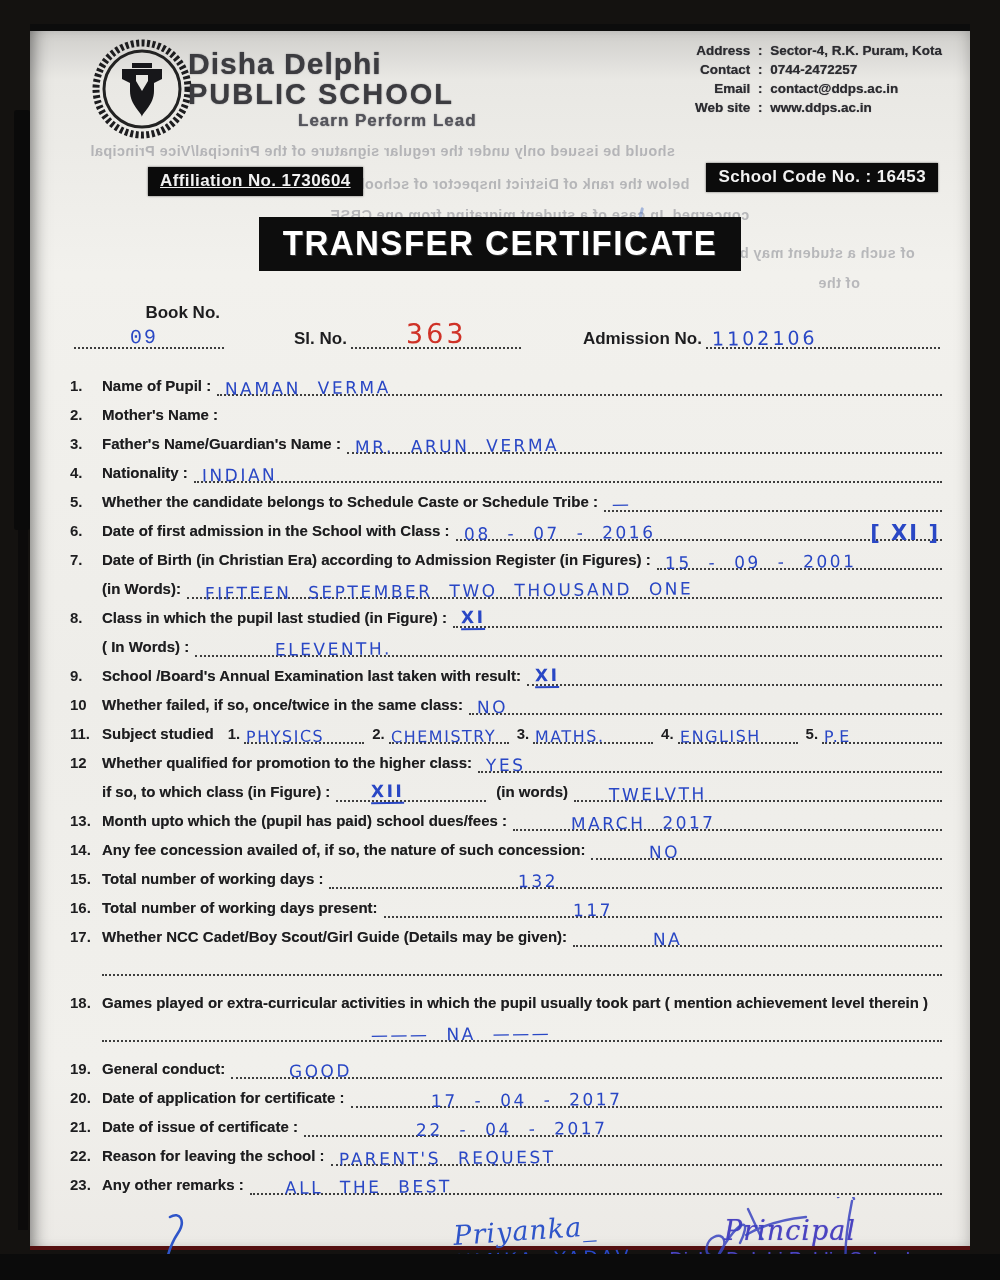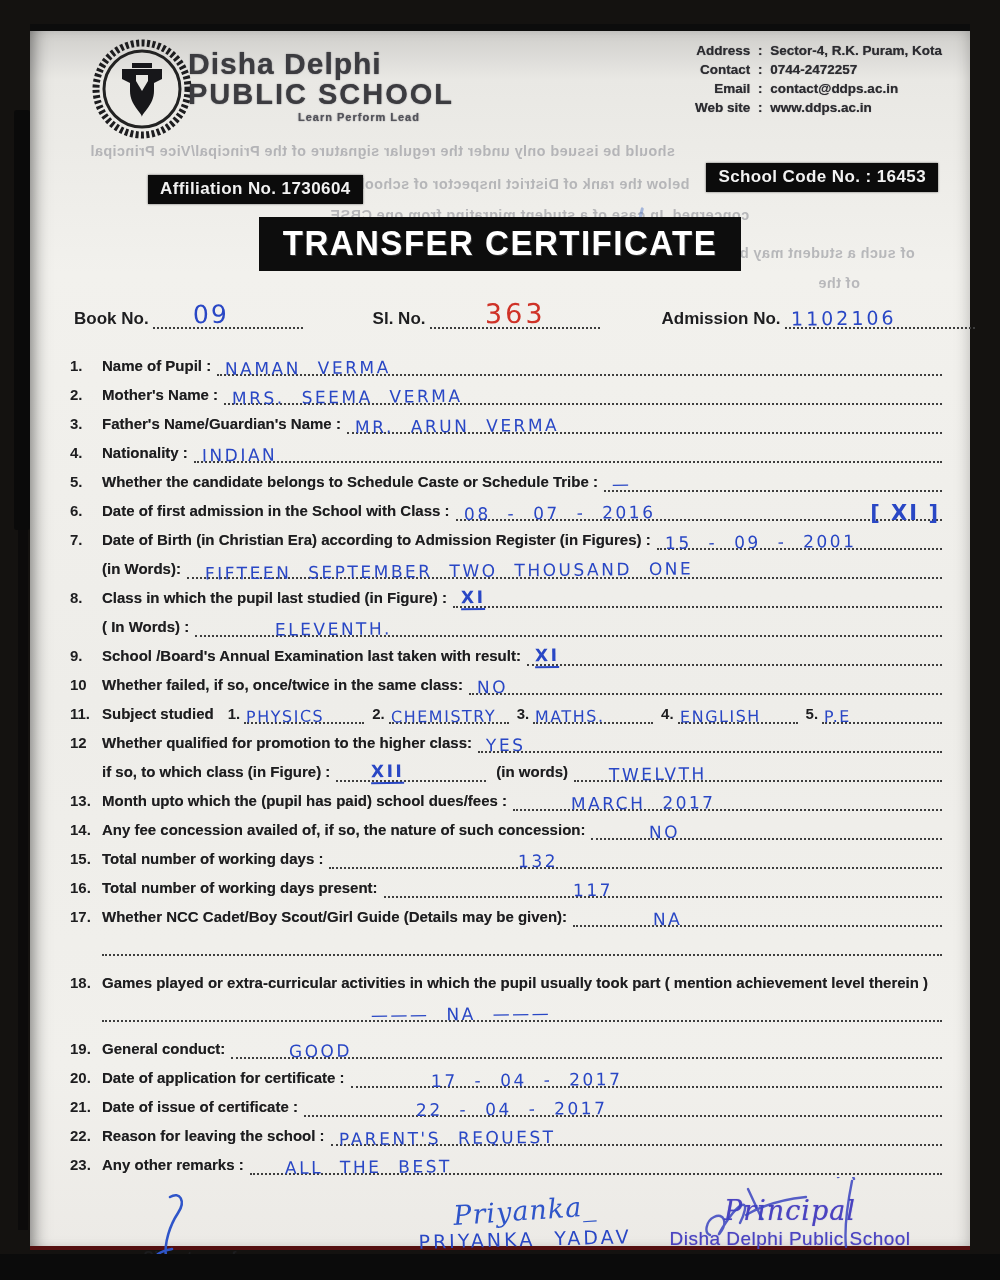--- a/index.html
+++ b/index.html
@@ -30,56 +30,56 @@
   .g2{top:176px;left:300px;}
   .g3{top:214px;right:55px;}
   .g4{top:244px;right:110px;}
 
   
   .hdr{position:relative;height:128px;}
   .logo{position:absolute;left:62px;top:8px;}
   .school-name{position:absolute;left:158px;top:18px;color:#3c3c40;text-shadow:0 0 1.2px rgba(40,40,50,.8);}
   .sn1{font-size:30px;font-weight:800;letter-spacing:1px;line-height:30px;}
   .sn2{font-size:29px;font-weight:800;letter-spacing:2px;line-height:30px;}
-  .sn3{font-size:11px;font-weight:700;color:#55555c;letter-spacing:1px;margin-top:2px;margin-left:110px;}
+  .sn3{font-size:17px;font-weight:700;color:#55555c;letter-spacing:1px;margin-top:2px;margin-left:110px;}
   .contact{position:absolute;right:28px;top:10px;font-size:13.5px;font-weight:700;color:#2c2c30;
     text-shadow:0 0 .8px rgba(40,40,50,.7);}
   .contact .crow{display:flex;line-height:19px;}
   .contact .clab{width:74px;text-align:right;}
   .contact .csep{width:20px;text-align:center;}
 
   
   .badges{position:relative;height:40px;margin-top:4px;}
   .badge{background:#0b0b0b;color:#f2f2f2;font-weight:700;font-size:17px;
     padding:4px 12px 5px;letter-spacing:.4px;white-space:nowrap;box-shadow:0 0 2px rgba(0,0,0,.6);}
-  .badge.aff{position:absolute;left:118px;top:12px;}
+  .badge.aff{position:absolute;left:118px;top:4px;text-decoration:underline;}
   .badge.code{position:absolute;right:32px;top:0;}
 
   
   .title-wrap{text-align:center;margin-top:16px;position:relative;}
   .title-box{display:inline-block;background:#0d0d0d;color:#ffffff;
     font-size:33px;font-weight:800;letter-spacing:1.5px;
     padding:5px 24px 7px;transform:scaleY(1.08);
     text-shadow:1px 1px 0 #3a3a3a;}
   .pen-mark{position:absolute;left:608px;top:-12px;width:3px;height:26px;background:rgba(70,110,200,.45);
     transform:rotate(14deg);border-radius:2px;}
 
   
   .refrow{display:flex;margin:34px 30px 0 44px;align-items:flex-end;}
   .refitem{display:flex;align-items:flex-end;}
   .reflab{font-size:17px;font-weight:700;color:#1d1d1f;white-space:nowrap;padding-right:4px;}
   .reflead{position:relative;border-bottom:2.5px dotted #3c3c3c;height:24px;}
   .hwref{position:absolute;bottom:-2px;font-weight:400;}
-  .book .reflead{width:150px;} .book{margin-right:70px;}
+  .book .reflead{width:150px;} .book{margin-right:70px;flex-direction:column;}
   .sl .reflead{width:170px;} .sl{margin-right:62px;}
   .adm{flex:1;} .adm .reflead{flex:1;width:190px;}
   .ink-red{color:#cf3227;}
   .hw{font-family:"DejaVu Sans",sans-serif;color:#2947c5;letter-spacing:2.5px;word-spacing:9px;
     font-size:17px;transform:rotate(-.6deg);display:inline-block;}
-  .hw-book{left:40px;font-size:25px;letter-spacing:2px;}
+  .hw-book{left:56px;font-size:20px;letter-spacing:2px;font-family:Liberation Mono, monospace;}
   .hw-sl{left:55px;font-size:27px;letter-spacing:3px;color:#cf3227;font-family:"DejaVu Sans",sans-serif;}
   .hw-adm{left:6px;font-size:19px;letter-spacing:3px;}
 
   
   .fields{margin:18px 28px 0 40px;}
   .frow{display:flex;align-items:flex-end;height:29px;}
   .num{flex:none;width:32px;font-size:15px;font-weight:700;color:#1d1d1f;padding-bottom:2px;}
   .lbl{flex:none;font-size:15px;font-weight:700;color:#1d1d1f;white-space:nowrap;padding:0 6px 2px 0;
     text-shadow:0 0 .5px rgba(20,20,20,.5);}
   .leader{flex:1;position:relative;border-bottom:2px dotted #3e3e3e;height:26px;}
@@ -212,23 +212,20 @@
         <span class="num">1.</span>
         <span class="lbl">Name of Pupil  :</span>
         <span class="leader">
           <span class="hw i0">NAMAN  VERMA</span>
         </span>
       </div>
 
     <div class="frow">
         <span class="num">2.</span>
         <span class="lbl">Mother's Name :</span>
-        <span class="leader">
-          <span class="hw i0">MRS.  SEEMA  VERMA</span>
-        </span>
       </div>
 
     <div class="frow">
         <span class="num">3.</span>
         <span class="lbl">Father's Name/Guardian's Name :</span>
         <span class="leader">
           <span class="hw i0">MR.  ARUN  VERMA</span>
         </span>
       </div>
 

